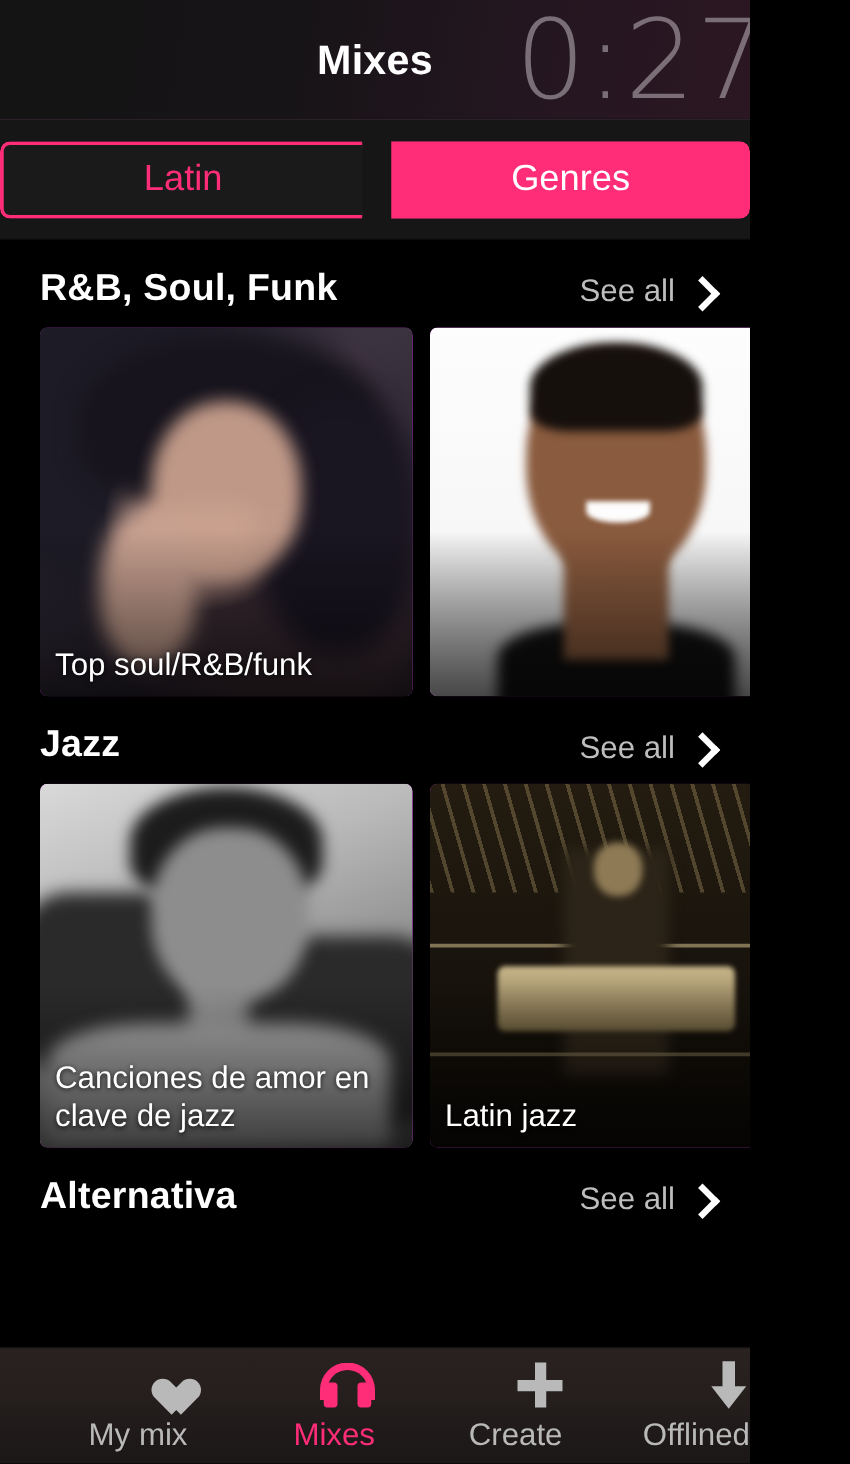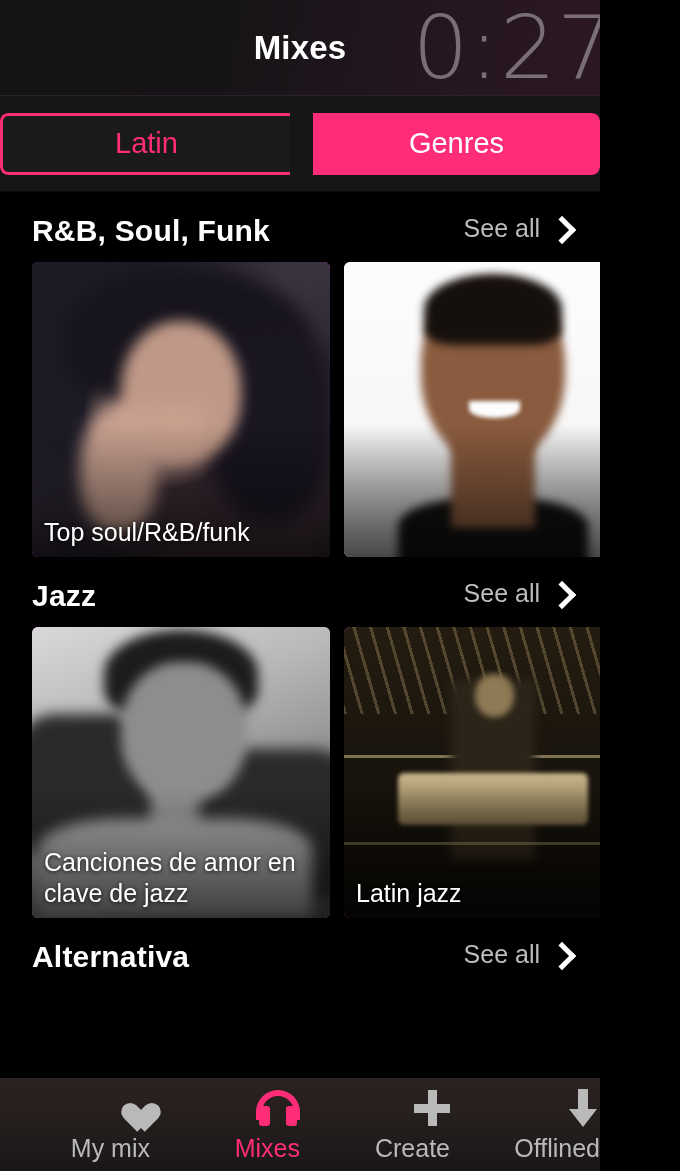--- a/index.html
+++ b/index.html
@@ -51,21 +51,21 @@
     background:#ff2d78; color:#ffffff;
     border-radius:0 8px 8px 0;
     margin-left:23px;
   }
 
   
   .content { position:absolute; top:192px; left:0; right:0; bottom:0; background:#000; }
 
   .section { padding-top:10px; }
   .section-head {
-    display:flex; align-items:flex-start; justify-content:space-between;
+    display:flex; align-items:flex-end; justify-content:space-between;
     padding:12px 30px 14px 32px;
   }
   .section-title { font-size:30px; font-weight:bold; color:#fff; letter-spacing:.2px; }
   .see-all { display:flex; align-items:center; gap:10px; cursor:pointer; }
   .see-all-label { font-size:25px; color:#bdbdbd; }
   .chevron { width:20px; height:20px; position:relative; }
   .chevron::before {
     content:""; position:absolute; left:2px; top:1px;
     width:15px; height:15px;
     border-top:5px solid #fff; border-right:5px solid #fff;

